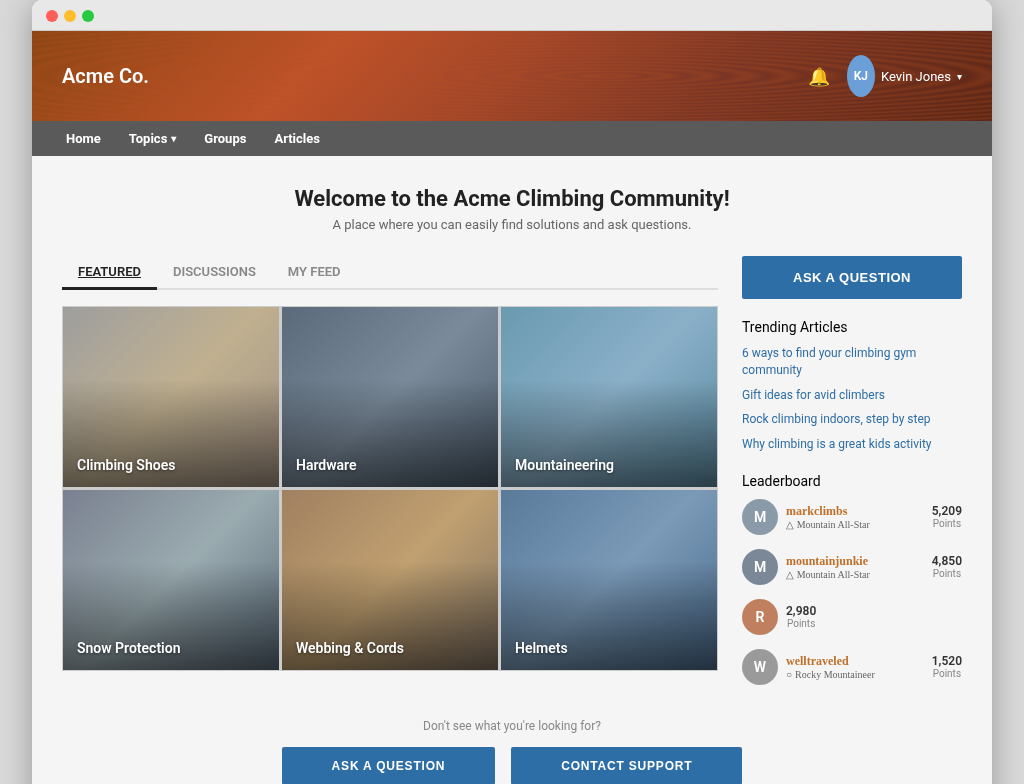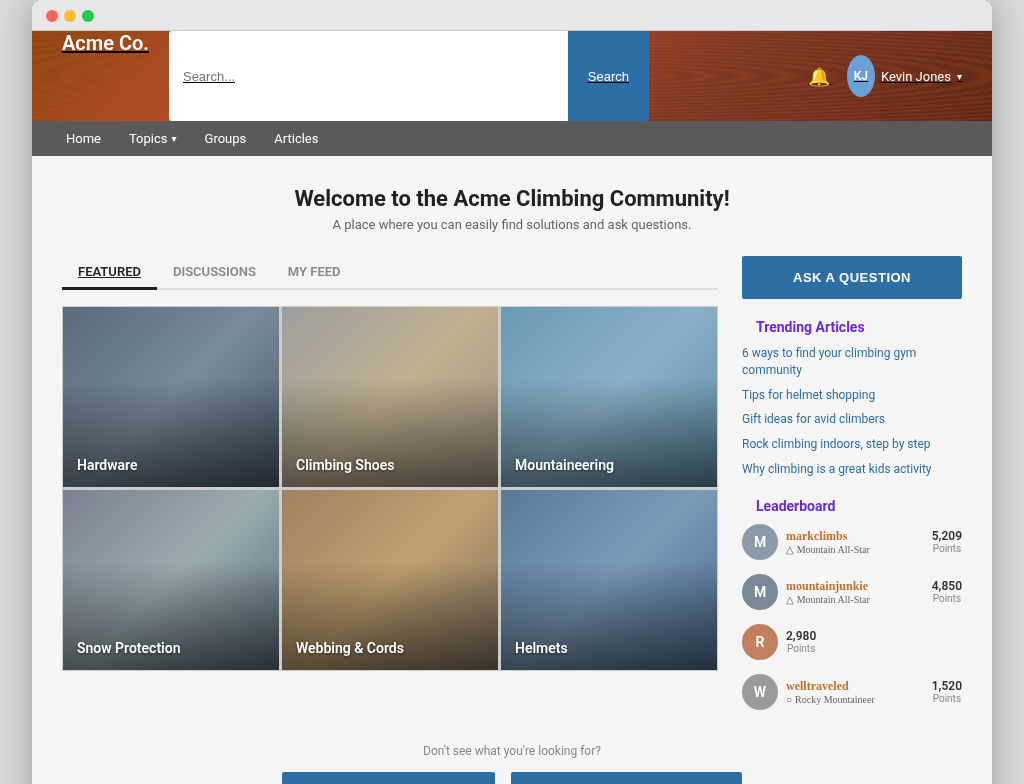--- a/index.html
+++ b/index.html
@@ -31,24 +31,24 @@
     }
     .dot-red { background: #ff5f57; }
     .dot-yellow { background: #ffbd2e; }
     .dot-green { background: #28ca41; }
     
     .site-header {
       position: relative;
       height: 90px;
       background: linear-gradient(135deg, #8B4513 0%, #c0522a 30%, #a0452a 50%, #7a3525 70%, #5a2515 100%);
       display: flex;
+      align-items: center;
       padding: 0 30px;
       gap: 20px;
       overflow: hidden;
-      text-decoration: underline;
     }
     .site-header::before {
       content: '';
       position: absolute; inset: 0;
       background: repeating-radial-gradient(ellipse at 60% 50%, transparent 0px, rgba(180,80,30,0.3) 20px, transparent 40px);
     }
     .site-logo {
       color: #fff;
       font-size: 20px;
       font-weight: 600;
@@ -115,20 +115,21 @@
       gap: 0;
     }
     .nav-item {
       color: #fff;
       font-size: 13px;
       padding: 10px 14px;
       cursor: pointer;
       display: flex;
       align-items: center;
       gap: 4px;
+      font-weight: bold;
     }
     
     .page-body {
       background: #f5f5f5;
       padding: 30px 30px 40px;
     }
     .page-hero-text {
       text-align: center;
       margin-bottom: 24px;
     }
@@ -225,24 +226,23 @@
       padding: 14px;
       font-size: 13px;
       font-weight: 700;
       letter-spacing: 0.5px;
       cursor: pointer;
       margin-bottom: 20px;
       border-radius: 2px;
     }
     .sidebar-section-title {
       font-size: 14px;
-      font-weight: 700;
-      color: #6d28d9;
+      font-weight: 400;
+      color: #000000;
       margin-bottom: 10px;
-      margin-left: 14px;
     }
     .trending-articles {
       margin-bottom: 20px;
     }
     .trending-article {
       font-size: 12px;
       color: #2e6ea6;
       margin-bottom: 8px;
       cursor: pointer;
       line-height: 1.4;
@@ -326,24 +326,20 @@
   <div class="browser-chrome">
     <div class="browser-dots">
       <div class="dot dot-red"></div>
       <div class="dot dot-yellow"></div>
       <div class="dot dot-green"></div>
     </div>
   </div>
 
   <div class="site-header">
     <div class="site-logo">Acme Co.</div>
-    <div class="search-bar">
-      <input class="search-input" type="text" placeholder="Search..." style="">
-      <button class="search-btn">Search</button>
-    </div>
     <div class="header-right">
       <span class="notification-icon">🔔</span>
       <div class="user-menu">
         <div class="user-avatar-small">KJ</div>
         <span>Kevin Jones</span>
         <span class="chevron">▾</span>
       </div>
     </div>
   </div>
 
@@ -381,28 +377,28 @@
           <div class="tab">
             <span>DISCUSSIONS</span>
           </div>
           <div class="tab">
             <span>MY FEED</span>
           </div>
         </div>
 
         <div class="category-grid">
           <div class="category-card">
+            <div class="category-bg cat-shoes"></div>
+            <div class="category-overlay"></div>
+            <span class="category-label">Climbing Shoes</span>
+          </div>
+          <div class="category-card">
             <div class="category-bg cat-hardware"></div>
             <div class="category-overlay"></div>
             <span class="category-label">Hardware</span>
-          </div>
-          <div class="category-card">
-            <div class="category-bg cat-shoes"></div>
-            <div class="category-overlay"></div>
-            <span class="category-label">Climbing Shoes</span>
           </div>
           <div class="category-card">
             <div class="category-bg cat-mountaineering"></div>
             <div class="category-overlay"></div>
             <span class="category-label">Mountaineering</span>
           </div>
           <div class="category-card">
             <div class="category-bg cat-snow"></div>
             <div class="category-overlay"></div>
             <span class="category-label">Snow Protection</span>
@@ -419,21 +415,20 @@
           </div>
         </div>
       </div>
 
       <div class="sidebar">
         <button class="ask-btn">ASK A QUESTION</button>
 
         <div class="trending-articles">
           <div class="sidebar-section-title">Trending Articles</div>
           <div class="trending-article">6 ways to find your climbing gym community</div>
-          <div class="trending-article">Tips for helmet shopping</div>
           <div class="trending-article">Gift ideas for avid climbers</div>
           <div class="trending-article">Rock climbing indoors, step by step</div>
           <div class="trending-article">Why climbing is a great kids activity</div>
         </div>
 
         <div class="leaderboard-section">
           <div class="sidebar-section-title">Leaderboard</div>
 
           <div class="leaderboard-item">
             <div class="lb-avatar">

